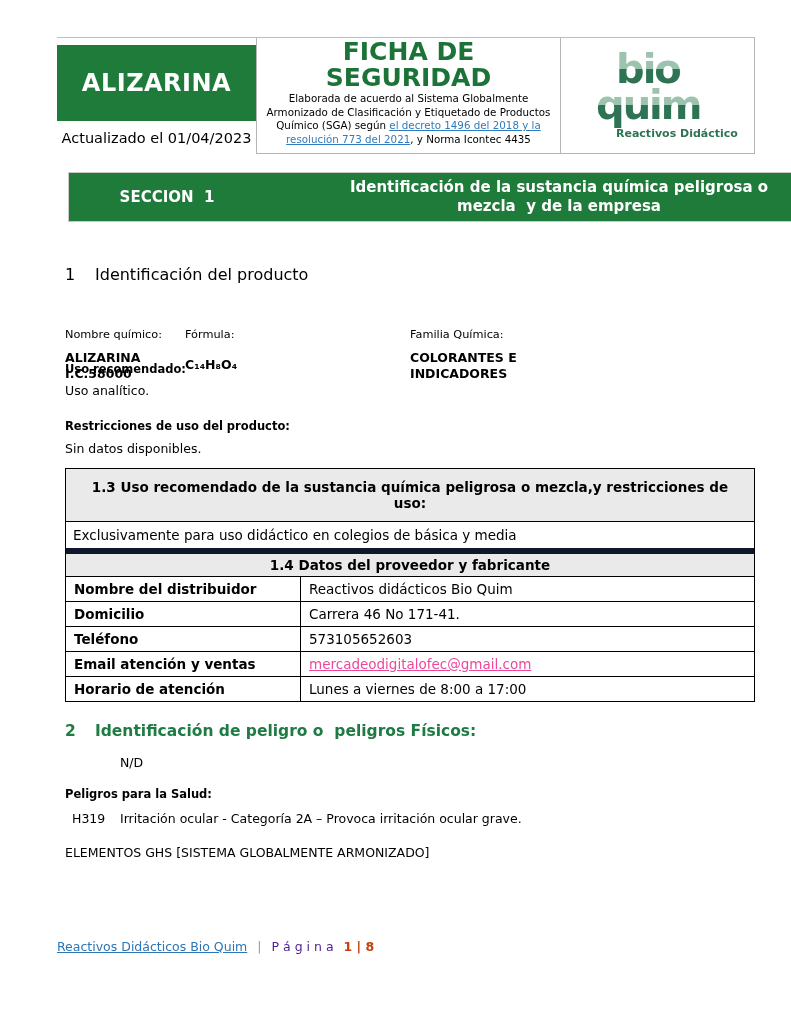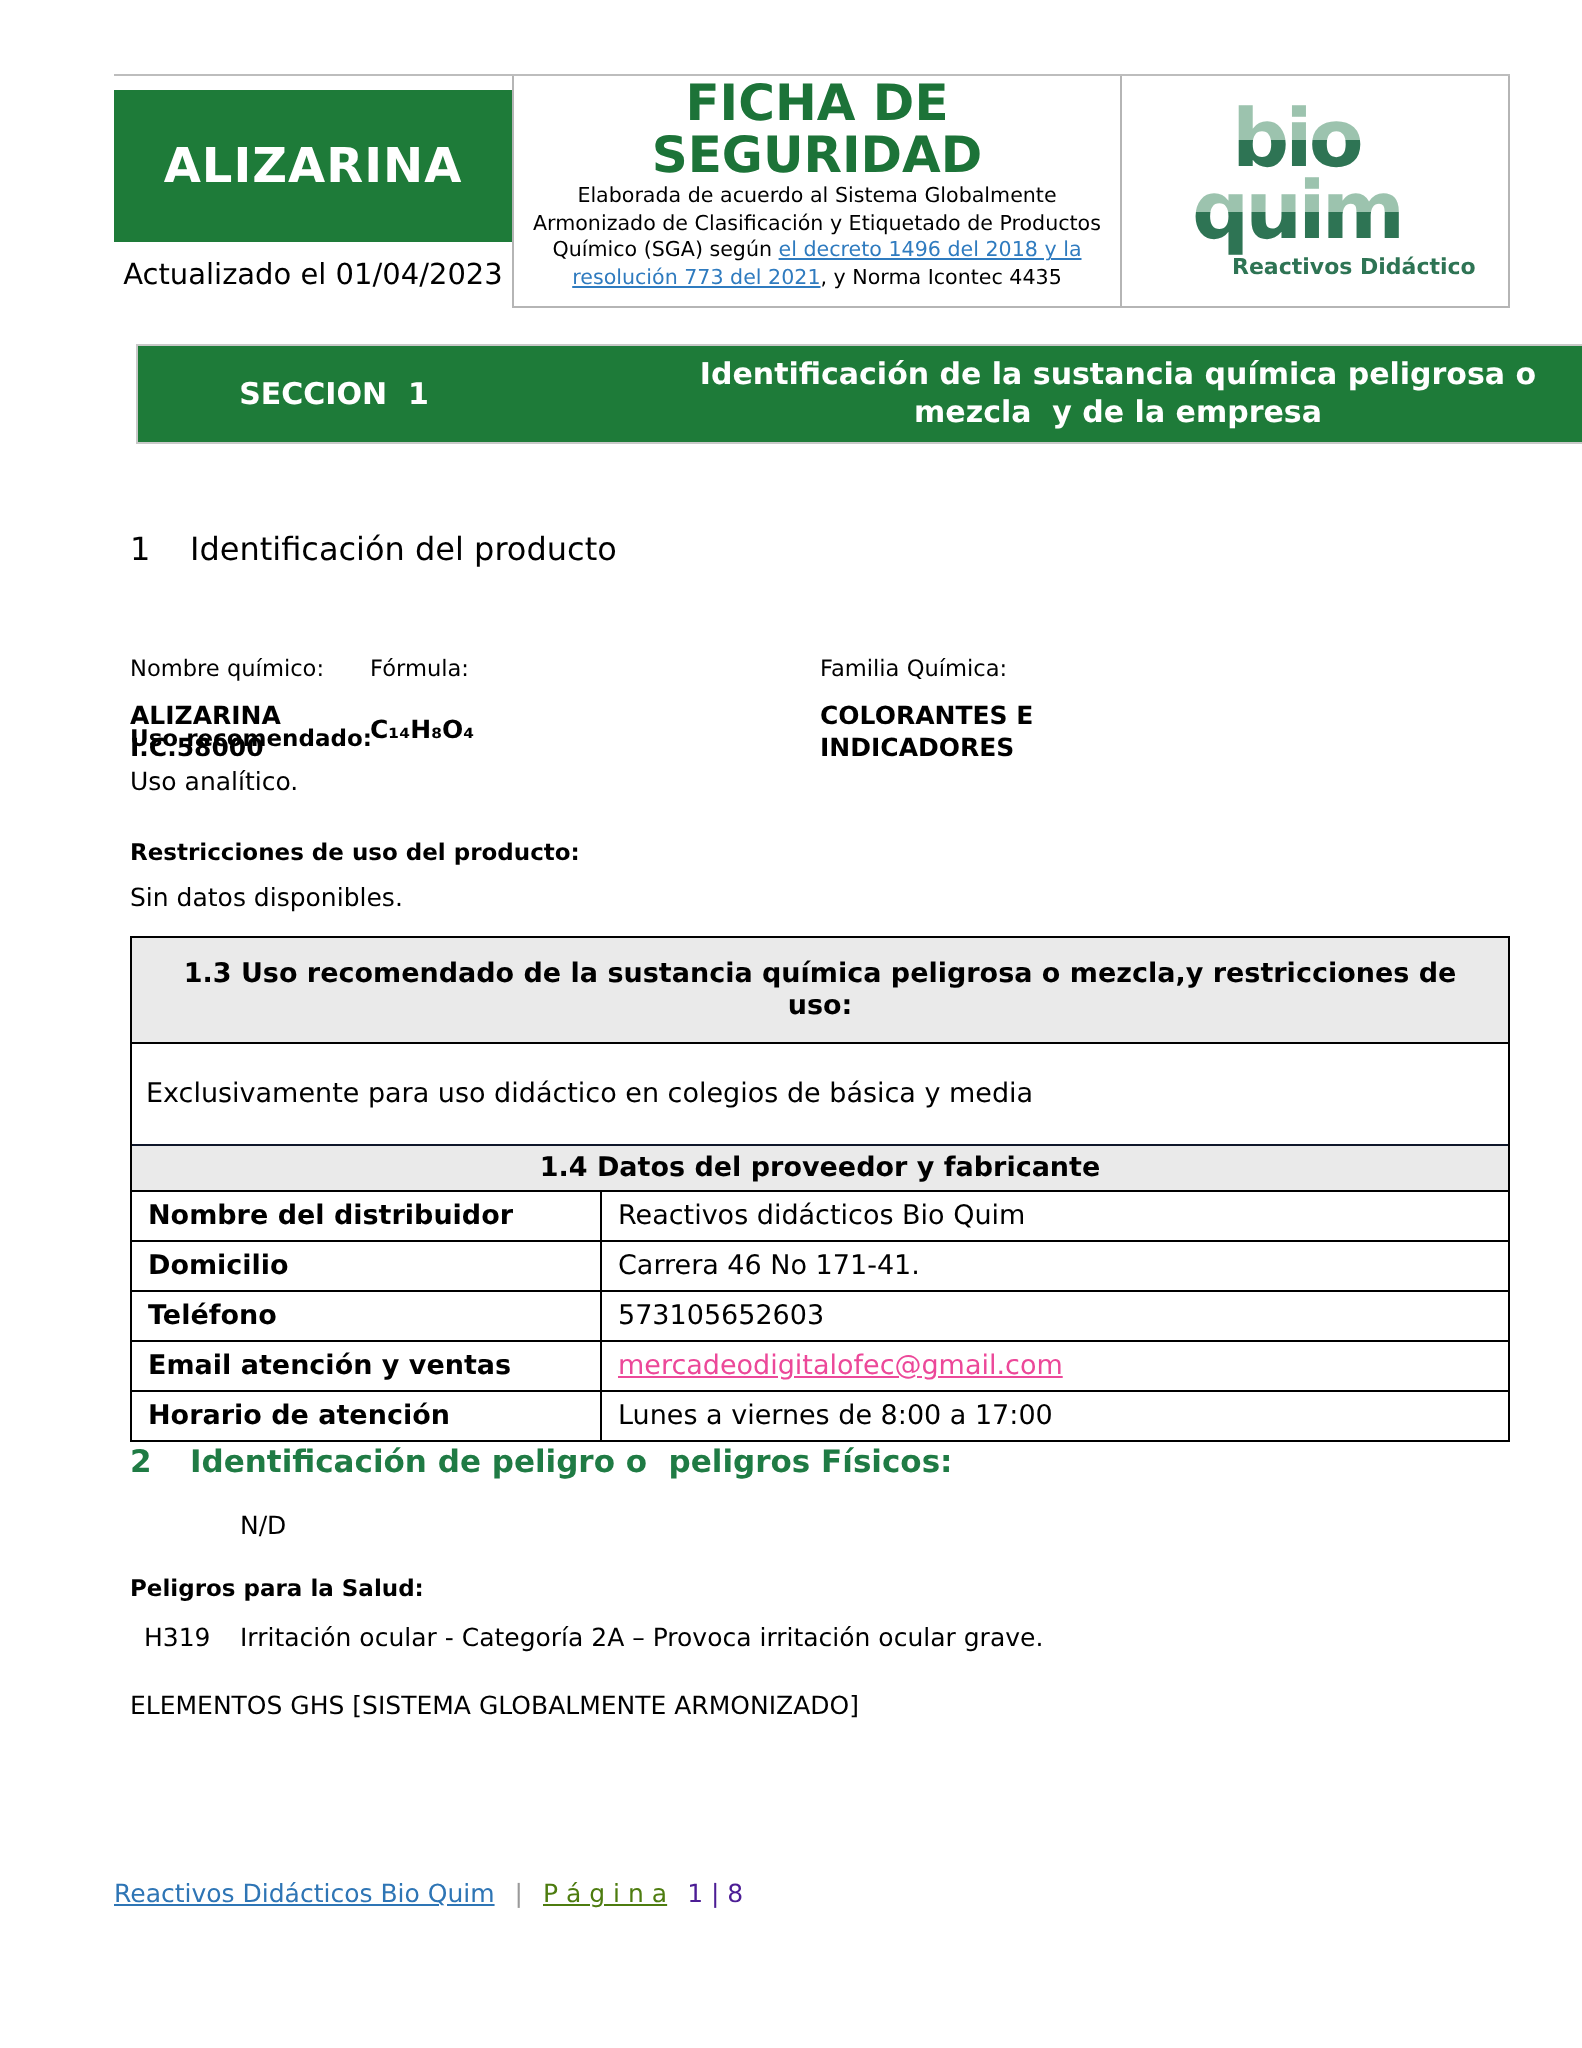--- a/index.html
+++ b/index.html
@@ -52,40 +52,40 @@
   .f-value { font-weight:bold; font-size:12.5px; margin-top:9px; white-space:pre-line; line-height:1.3; }
   .f-value.single { margin-top:16px; }
 
   .block-label { position:absolute; left:65px; font-weight:bold; font-size:11.5px; }
   .block-text  { position:absolute; left:65px; font-size:12.5px; }
 
   
   .use-table { position:absolute; left:65px; top:468px; width:690px; border:1px solid #000; font-size:13.5px; }
   .th { background:#eaeaea; font-weight:bold; text-align:center; border-bottom:1px solid #000; }
   .th13 { padding:10px 20px; }
-  .tr13 { padding:17px 7px; border-bottom:1px solid #0f172a; }
+  .tr13 { padding:5px 7px; border-bottom:6px solid #0f172a; }
   .th14 { padding:3px; }
   .prow { display:flex; border-bottom:1px solid #000; }
   .prow:last-child { border-bottom:none; }
   .prow .pl { width:235px; font-weight:bold; padding:4px 4px 4px 8px; border-right:1px solid #000; }
   .prow .pv { flex:1; padding:4px 4px 4px 8px; }
   .email-link { color:#ec4899; text-decoration:underline; cursor:pointer; }
 
   
   .nd { position:absolute; left:120px; top:755px; font-size:12.5px; }
   .hazard-row { position:absolute; left:72px; top:811px; font-size:12.5px; display:flex; }
   .hz-code { width:48px; }
   .ghs { position:absolute; left:65px; top:845px; font-size:12.5px; }
 
   
   .footer { position:absolute; left:57px; top:939px; font-size:12.5px; display:flex; align-items:baseline; }
   .footer .f-link { color:#2e75b5; text-decoration:underline; cursor:pointer; }
   .footer .f-sep { color:#9a9a9a; margin:0 10px; }
-  .footer .f-page { color:#4d7c0f; white-space:pre;text-decoration:underline; }
-  .footer .f-num { color:#4c1d95; font-weight:normal; margin-left:10px; white-space:pre;text-align:center; }
+  .footer .f-page { color:#4c1d95; white-space:pre; }
+  .footer .f-num { color:#c2410c; font-weight:bold; margin-left:10px; white-space:pre;text-align:center; }
 </style>
 </head>
 <body>
 
 <div class="page">
 
   <div class="header">
     <div class="h-left">
       <div class="green-box">
         <span>ALIZARINA</span>

